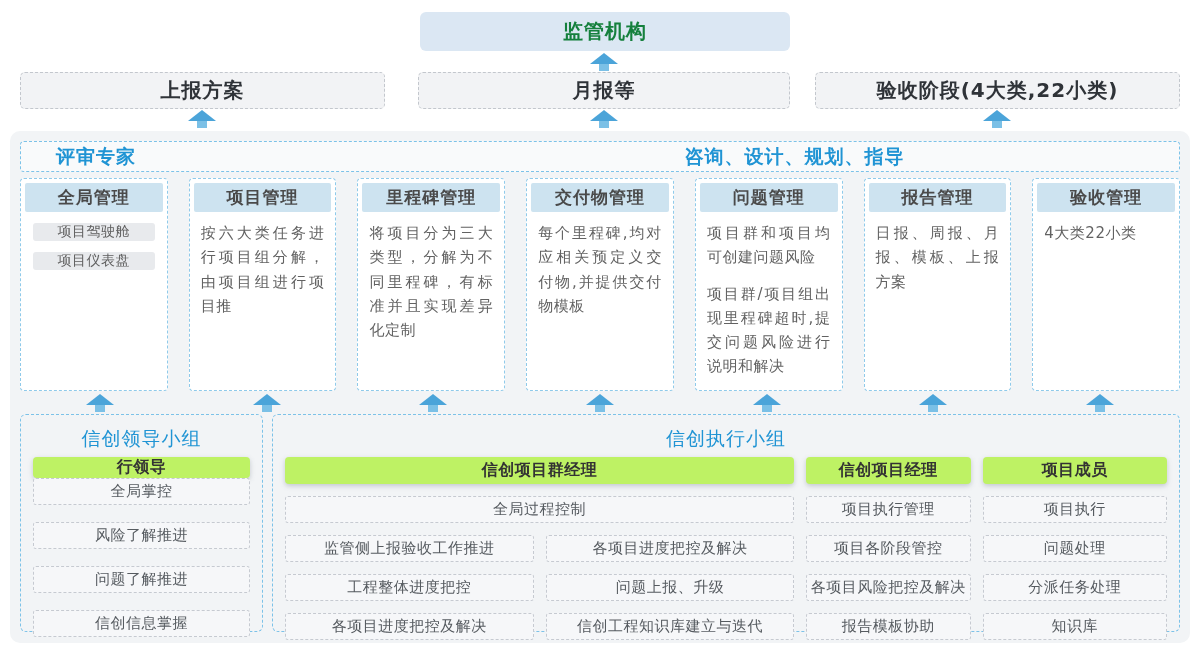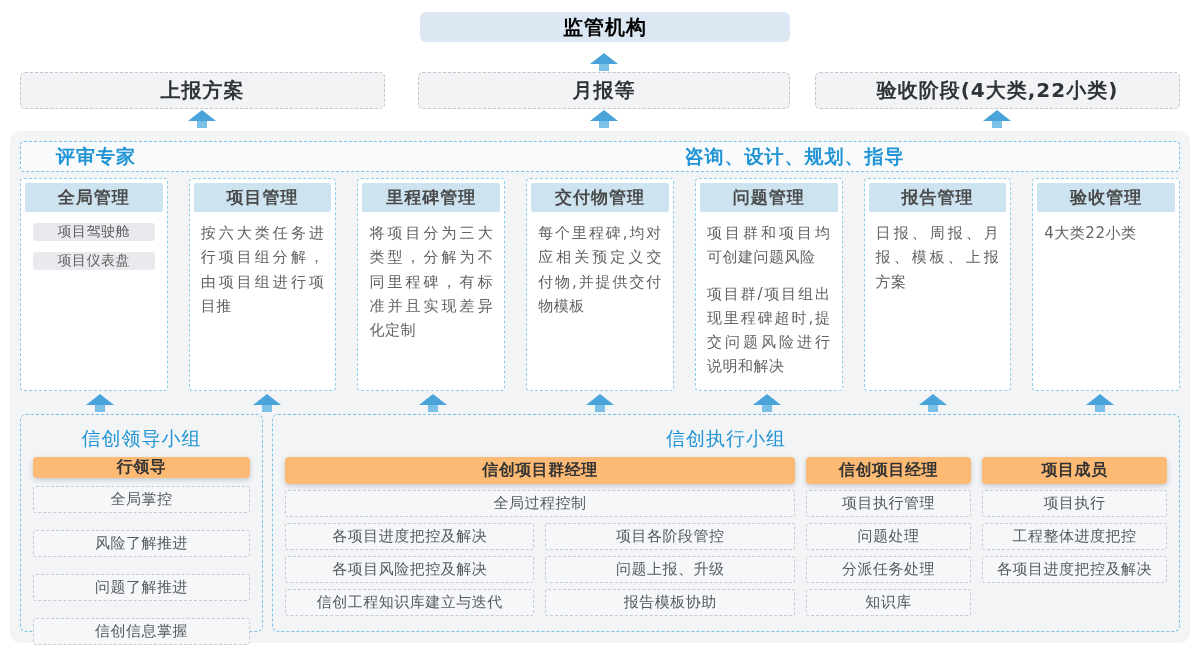--- a/index.html
+++ b/index.html
@@ -3,24 +3,24 @@
 <meta charset="utf-8">
 <style>
   html,body{margin:0;padding:0;}
   body{
     width:1200px;height:650px;position:relative;background:#ffffff;
     font-family:"DejaVu Sans","Liberation Sans",sans-serif;
     -webkit-font-smoothing:antialiased;overflow:hidden;
   }
   
   .regulator{
-    position:absolute;left:420px;top:12px;width:370px;height:30px;
+    position:absolute;left:420px;top:12px;width:370px;height:39px;
     background:#dbe7f3;border-radius:6px;
     display:flex;align-items:center;justify-content:center;
-    font-size:20px;font-weight:bold;color:#000000;letter-spacing:1px;
+    font-size:20px;font-weight:bold;color:#15803d;letter-spacing:1px;
   }
   .top-box{
     position:absolute;top:72px;height:37px;
     background:#f2f3f5;border:1px dashed #c3c7cd;border-radius:5px;
     display:flex;align-items:center;justify-content:center;
     font-size:20px;font-weight:bold;color:#2f3338;letter-spacing:1px;
     box-sizing:border-box;
   }
   .tb0{left:20px;width:365px;}
   .tb1{left:418px;width:372px;}
@@ -96,34 +96,34 @@
     border:1px dashed #7cc2e8;border-radius:6px;box-sizing:border-box;
     padding:8px 12px 10px 12px;display:flex;flex-direction:column;
   }
   .group-left{flex:0 0 243px;}
   .group-right{flex:1;}
   .group-title{
     text-align:center;font-size:19px;font-weight:normal;color:#2094d4;
     letter-spacing:1px;height:30px;line-height:30px;flex:0 0 30px;margin-bottom:4px;
   }
   .role-box{
-    background:#fdba74;border-radius:4px;height:27px;
+    background:#bef264;border-radius:4px;height:27px;
     box-shadow:0 2px 5px rgba(110,120,135,.35);
     display:flex;align-items:center;justify-content:center;
     font-size:16px;font-weight:bold;color:#333333;letter-spacing:.5px;
   }
   .item-box{
     background:#f6f7f9;border:1px dashed #c6cad1;border-radius:3px;height:27px;
     box-sizing:border-box;display:flex;align-items:center;justify-content:center;
     font-size:15px;color:#565b60;letter-spacing:.5px;
   }
-  .vlist{display:flex;flex-direction:column;gap:17px;margin-top:8px;justify-content:space-between;}
+  .vlist{display:flex;flex-direction:column;gap:17px;justify-content:space-between;}
   .exec-grid{
     display:grid;grid-template-columns:248fr 248fr 164fr 184fr;
-    column-gap:11px;row-gap:6px;grid-auto-rows:27px;
+    column-gap:11px;row-gap:6px;grid-auto-rows:27px;gap:12px;
   }
   .span2{grid-column:span 2;}
 </style>
 </head>
 <body>
 
 <div class="regulator">监管机构</div>
 <div class="arrow ar-reg"></div>
 
 <div class="top-box tb0">上报方案</div>
@@ -226,27 +226,28 @@
       <div class="group-title">信创执行小组</div>
       <div class="exec-grid">
         <div class="role-box span2">信创项目群经理</div>
         <div class="role-box">信创项目经理</div>
         <div class="role-box">项目成员</div>
 
         <div class="item-box span2">全局过程控制</div>
         <div class="item-box">项目执行管理</div>
         <div class="item-box">项目执行</div>
 
+        <div class="item-box">监管侧上报验收工作推进</div>
         <div class="item-box">各项目进度把控及解决</div>
         <div class="item-box">项目各阶段管控</div>
         <div class="item-box">问题处理</div>
 
         <div class="item-box">工程整体进度把控</div>
+        <div class="item-box">问题上报、升级</div>
         <div class="item-box">各项目风险把控及解决</div>
-        <div class="item-box">问题上报、升级</div>
         <div class="item-box">分派任务处理</div>
 
         <div class="item-box">各项目进度把控及解决</div>
         <div class="item-box">信创工程知识库建立与迭代</div>
         <div class="item-box">报告模板协助</div>
         <div class="item-box">知识库</div>
       </div>
     </div>
 
   </div>

